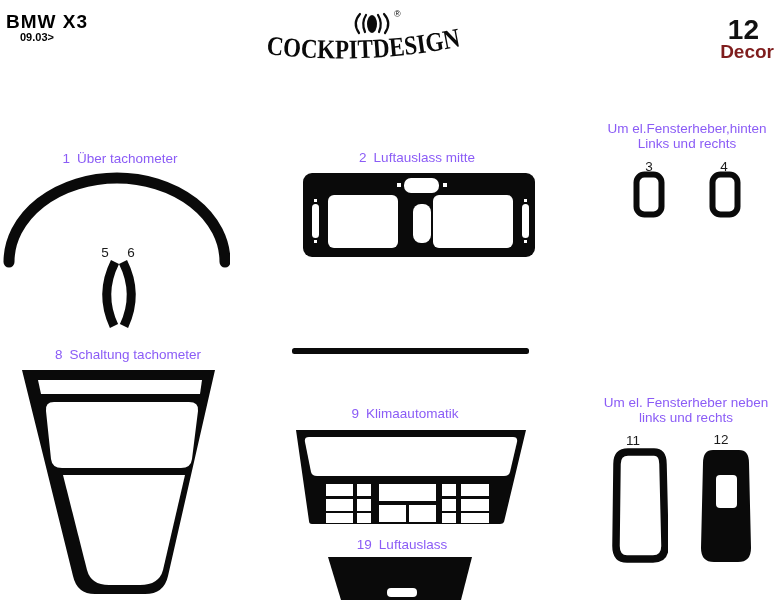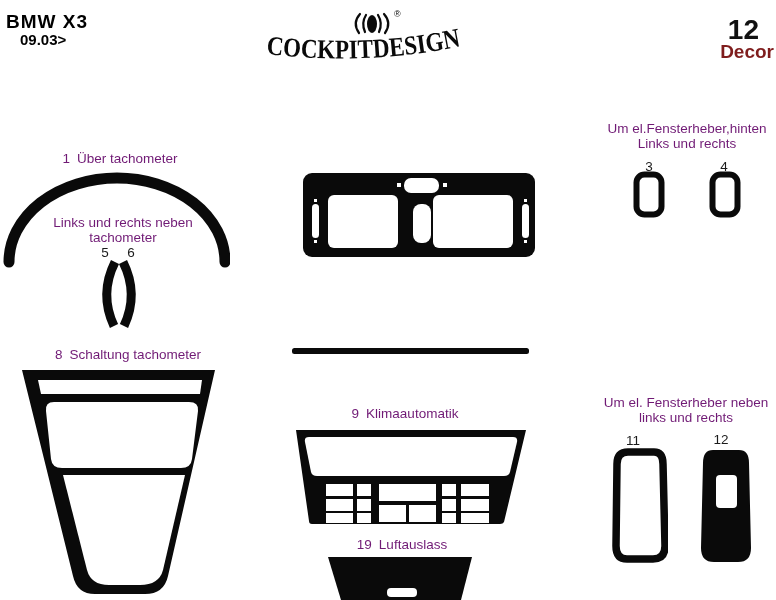--- a/index.html
+++ b/index.html
@@ -2,27 +2,27 @@
 <html><head>
 <meta charset="utf-8">
 <style>
   html,body{margin:0;padding:0;background:#e8e8e8;}
   #canvas{
     position:relative;width:776px;height:600px;background:#ffffff;
     overflow:hidden;font-family:"Liberation Sans",sans-serif;color:#1b1b1b;
   }
   .lbl{
     position:absolute;font-size:13.5px;line-height:15px;text-align:center;
-    white-space:nowrap;color:#701a75;
+    white-space:nowrap;color:#8b5cf6;
   }
   .lbl .num{margin-right:7px;}
   .numlbl{position:absolute;font-size:13.5px;text-align:center;color:#1b1b1b;}
   .shape{position:absolute;}
   .hdr-model{position:absolute;left:6px;top:11px;font-size:19px;font-weight:bold;letter-spacing:1px;color:#000;}
-  .hdr-year{position:absolute;left:20px;top:31px;font-size:15px;font-weight:bold;color:#000;}
+  .hdr-year{position:absolute;left:20px;top:31px;font-size:11px;font-weight:bold;color:#000;}
   .hdr-count{position:absolute;right:17px;top:14px;font-size:28px;font-weight:bold;color:#111;}
   .hdr-decor{position:absolute;right:2px;top:41px;font-size:19px;font-weight:bold;color:#7f1d1d;}
 </style>
 </head>
 <body>
 
 <div id="canvas">
 
   <div class="hdr-model">BMW  X3</div>
   <div class="hdr-year">09.03&gt;</div>
@@ -42,32 +42,31 @@
     </text>
   </svg>
 
   <div class="hdr-count">12</div>
   <div class="hdr-decor">Decor</div>
 
   <div class="lbl" style="left:40px;top:151px;width:160px">
     <span class="num">1</span><span>Über tachometer</span>
   </div>
 
+  <div class="lbl" style="left:327px;top:150px;width:180px">
+    <span class="num">2</span><span>Luftauslass mitte</span>
+  </div>
 
   <div class="lbl" style="left:600px;top:121px;width:174px">
     <div>Um el.Fensterheber,hinten</div>
     <div>Links und rechts</div>
   </div>
   <div class="numlbl" style="left:634px;top:159px;width:30px">3</div>
   <div class="numlbl" style="left:709px;top:159px;width:30px">4</div>
 
-  <div class="lbl" style="left:42px;top:215px;width:162px">
-    <div>Links und rechts neben</div>
-    <div>tachometer</div>
-  </div>
   <div class="numlbl" style="left:95px;top:245px;width:20px">5</div>
   <div class="numlbl" style="left:121px;top:245px;width:20px">6</div>
 
 
   <div class="lbl" style="left:28px;top:347px;width:200px">
     <span class="num">8</span><span>Schaltung tachometer</span>
   </div>
 
   <div class="lbl" style="left:315px;top:406px;width:180px">
     <span class="num">9</span><span>Klimaautomatik</span>

